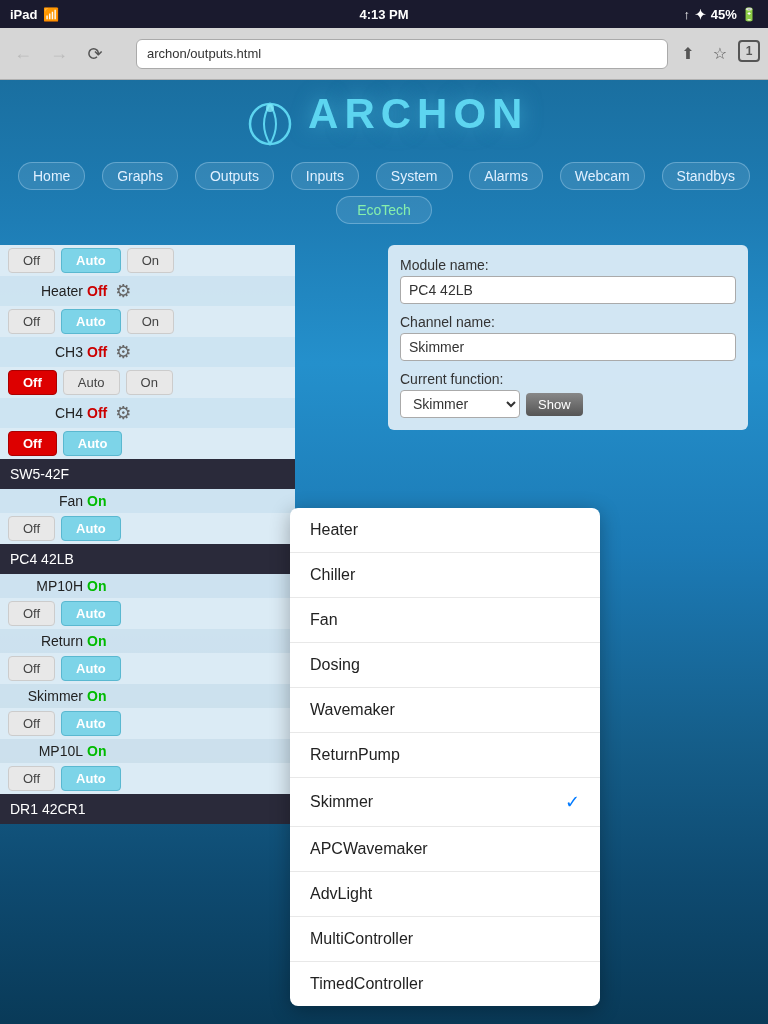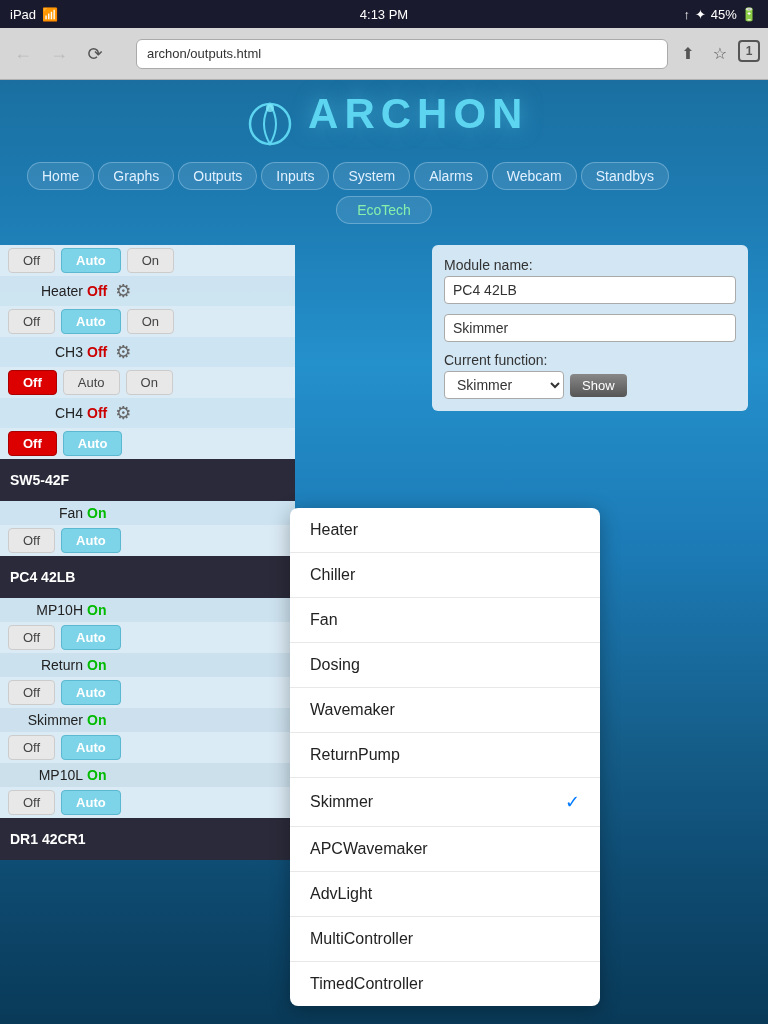--- a/index.html
+++ b/index.html
@@ -16,21 +16,21 @@
     #status-bar {
       width: 768px;
       height: 28px;
       background: #1a1a2e;
       display: flex;
       align-items: center;
       justify-content: space-between;
       padding: 0 10px;
       color: #fff;
       font-size: 13px;
-      font-weight: 400;
+      font-weight: 700;
       z-index: 100;
       position: relative;
     }
     .status-left { display: flex; align-items: center; gap: 6px; }
     .status-center { position: absolute; left: 50%; transform: translateX(-50%); }
     .status-right { display: flex; align-items: center; gap: 5px; margin-left: auto; }
 
     
     #browser-chrome {
       width: 768px;
@@ -120,24 +120,24 @@
       font-weight: 900;
       color: #5dd5f0;
       letter-spacing: 6px;
       text-shadow: 0 0 20px rgba(93,213,240,0.5);
       font-family: Liberation Sans, sans-serif;
     }
 
     
     #nav {
       display: flex;
-      justify-content: flex-start;
+      justify-content: space-between;
       flex-wrap: wrap;
       gap: 4px;
-      padding: 6px 27px;
+      padding: 6px 18px;
     }
     .nav-item {
       padding: 5px 14px;
       background: rgba(180,210,230,0.15);
       border: 1px solid rgba(150,200,230,0.5);
       border-radius: 14px;
       color: #e0f0ff;
       font-size: 14px;
       cursor: pointer;
       text-decoration: none;
@@ -218,39 +218,39 @@
     .gear-icon {
       font-size: 18px;
       color: #666;
       cursor: pointer;
       margin-left: 4px;
     }
 
     .section-header {
       background: #2a2a3a;
       color: #fff;
-      padding: 13px 10px;
-      font-size: 14px;
-      font-weight: bold;
+      padding: 7px 10px;
+      font-size: 14px;
+      font-weight: normal;
     }
 
     .controls-row {
       display: flex;
       align-items: center;
       padding: 3px 8px;
       gap: 6px;
       background: rgba(220,235,245,0.92);
     }
 
     
     #right-panel {
       position: absolute;
       right: 20px;
       top: 165px;
-      width: 316px;
+      width: 360px;
       background: rgba(220,235,245,0.95);
       border-radius: 6px;
       padding: 12px;
     }
     .form-label {
       font-size: 14px;
       color: #333;
       margin-bottom: 3px;
     }
     .form-input {
@@ -464,20 +464,21 @@
       </div>
 
       <div class="section-header">DR1 42CR1</div>
 
     </div>
 
     <div id="right-panel">
       <div class="form-label">Module name:</div>
       <input class="form-input" type="text" value="PC4 42LB" style="">
 
+      <div class="form-label">Channel name:</div>
       <input class="form-input" type="text" value="Skimmer" style="">
 
       <div class="form-label">Current function:</div>
       <div class="function-row">
         <select class="function-select">
           <option>Skimmer</option>
         </select>
         <button class="show-btn">Show</button>
       </div>
     </div>

